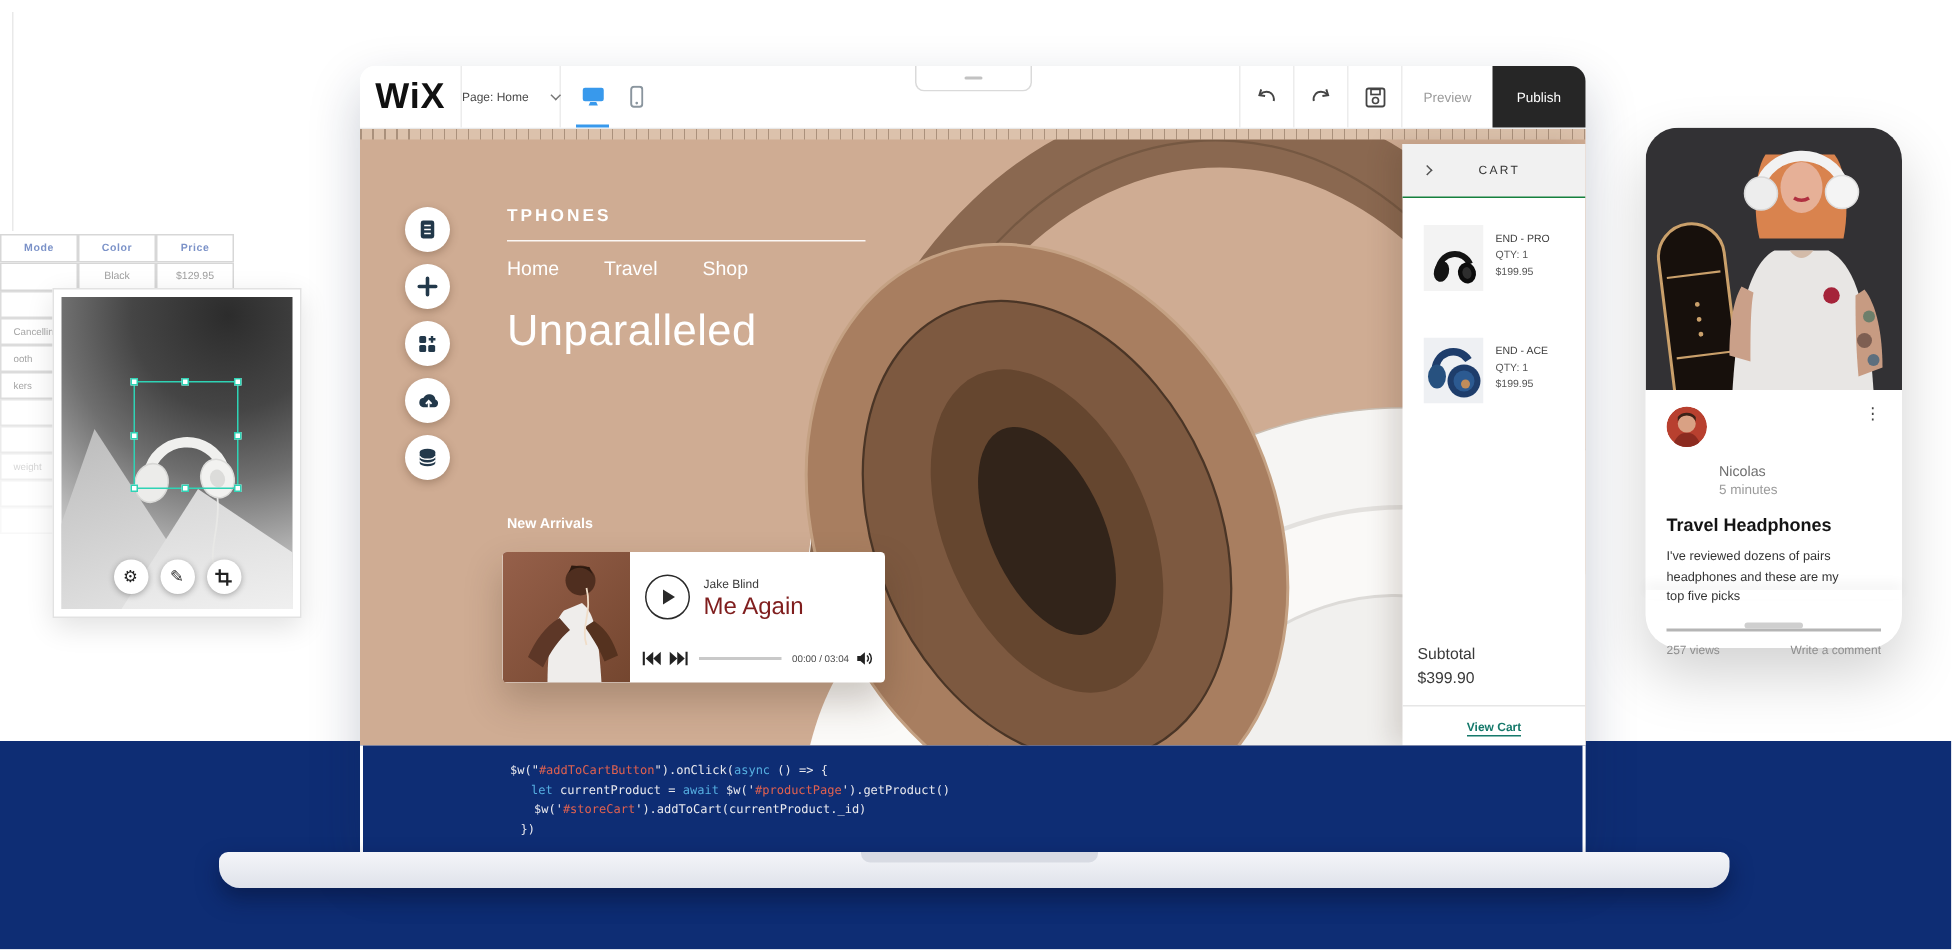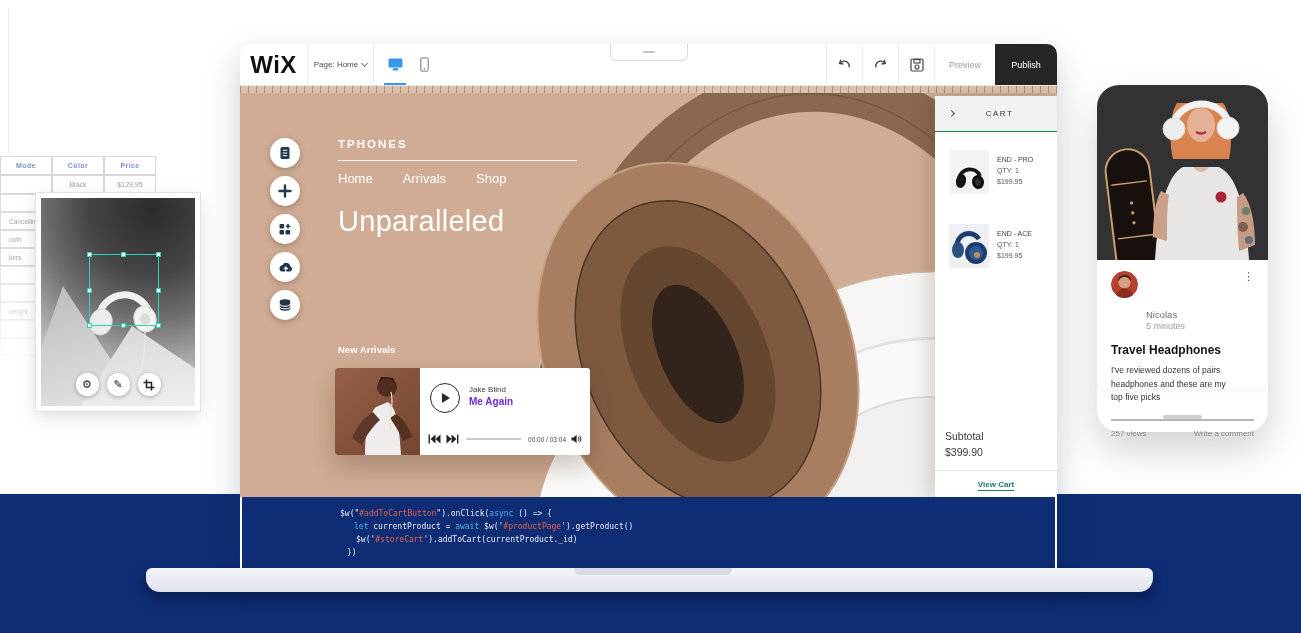--- a/index.html
+++ b/index.html
@@ -36,21 +36,21 @@
     display:flex; align-items:center; justify-content:center; font-size:11px; color:#222; }
 
   
   .editor { position:absolute; left:240px; top:44px; width:817px; height:524px; background:#fff;
     border-radius:10px 10px 0 0; box-shadow:0 14px 34px rgba(20,30,70,0.22); }
   .toolbar { position:relative; height:42px; display:flex; align-items:stretch; border-bottom:1px solid #e9e9e9;
     border-radius:10px 10px 0 0; background:#fff; }
   .tb-sep { width:1px; background:#ececec; }
   .tb-logo { width:67px; display:flex; align-items:center; justify-content:center;
     font-weight:800; font-size:24px; color:#101010; letter-spacing:0.5px; }
-  .tb-page { width:65px; display:flex; align-items:center; justify-content:center; gap:4px;
+  .tb-page { width:65px; display:flex; align-items:center; justify-content:space-between; gap:4px;
     font-size:8px; color:#4a4a4a; }
   .chev { width:5px; height:5px; border-right:1.2px solid #777; border-bottom:1.2px solid #777;
     transform:rotate(45deg); margin-top:-2px; }
   .tb-devices { width:68px; display:flex; align-items:center; justify-content:center; gap:16px; position:relative; }
   .dev-underline { position:absolute; left:10px; bottom:0; width:22px; height:2px; background:#3899ec; }
   .tb-flex { flex:1; }
   .tb-iconbtn { width:35px; display:flex; align-items:center; justify-content:center; }
   .tb-preview { width:60px; display:flex; align-items:center; justify-content:center; font-size:9px; color:#9c9c9c; }
   .tb-publish { width:62px; display:flex; align-items:center; justify-content:center; font-size:9px; color:#fff;
     border-radius:0 10px 0 0; }
@@ -72,21 +72,21 @@
   .section-label { position:absolute; left:98px; top:258px; font-size:9.5px; font-weight:bold; color:#fff; }
 
   
   .player { position:absolute; left:95px; top:282px; width:255px; height:87px; background:#fff; border-radius:3px;
     box-shadow:0 12px 24px rgba(60,40,25,0.25); }
   .player-photo { position:absolute; left:0; top:0; width:85px; height:87px; border-radius:3px 0 0 3px; overflow:hidden; }
   .play-btn { position:absolute; left:95px; top:15px; width:30px; height:30px; border:1.5px solid #2a2a2a; border-radius:50%;
     display:flex; align-items:center; justify-content:center; }
   .play-tri { width:0; height:0; border-left:8px solid #2a2a2a; border-top:5px solid transparent; border-bottom:5px solid transparent; margin-left:2px; }
   .player-artist { position:absolute; left:134px; top:17px; font-size:8px; color:#3a3a3a; }
-  .player-track { position:absolute; left:134px; top:28px; font-size:10px; font-weight:bold; color:#6d28d9; }
+  .player-track { position:absolute; left:134px; top:28px; font-size:16px; font-weight:normal; color:#7f1d1d; }
   .player-controls { position:absolute; left:93px; right:8px; bottom:11px; display:flex; align-items:center; }
   .progress { flex:1; height:2px; background:#c9c9c9; margin:0 7px; }
   .player-time { font-size:6.5px; color:#4a4a4a; white-space:nowrap; }
 
   
   .cart { position:absolute; left:695px; top:10px; width:122px; height:401px; background:#fff;
     box-shadow:-8px 0 16px rgba(60,40,25,0.15); }
   .cart-header { height:36px; background:#f1f1f1; border-bottom:1px solid #15803d; display:flex; align-items:center; }
   .cart-chev { width:5px; height:5px; border-right:1.2px solid #555; border-top:1.2px solid #555;
     transform:rotate(45deg); margin-left:14px; }
@@ -277,21 +277,21 @@
           <ellipse cx="458" cy="268" rx="38" ry="74" fill="#32241a"></ellipse>
         </g>
       </svg>
 
       <div class="ruler"></div>
 
       <div class="site-brand">TPHONES</div>
       <div class="site-underline"></div>
       <div class="site-nav" id="site-nav">
           <span class="nav-item">Home</span>
-          <span class="nav-item">Arrivals</span>
+          <span class="nav-item">Travel</span>
           <span class="nav-item">Shop</span>
         </div>
       <div class="headline">
         <div>Unparalleled</div>
       </div>
       <div class="section-label">New Arrivals</div>
 
       <div class="player">
         <div class="player-photo">
           <svg width="85" height="87" viewBox="0 0 85 87">

